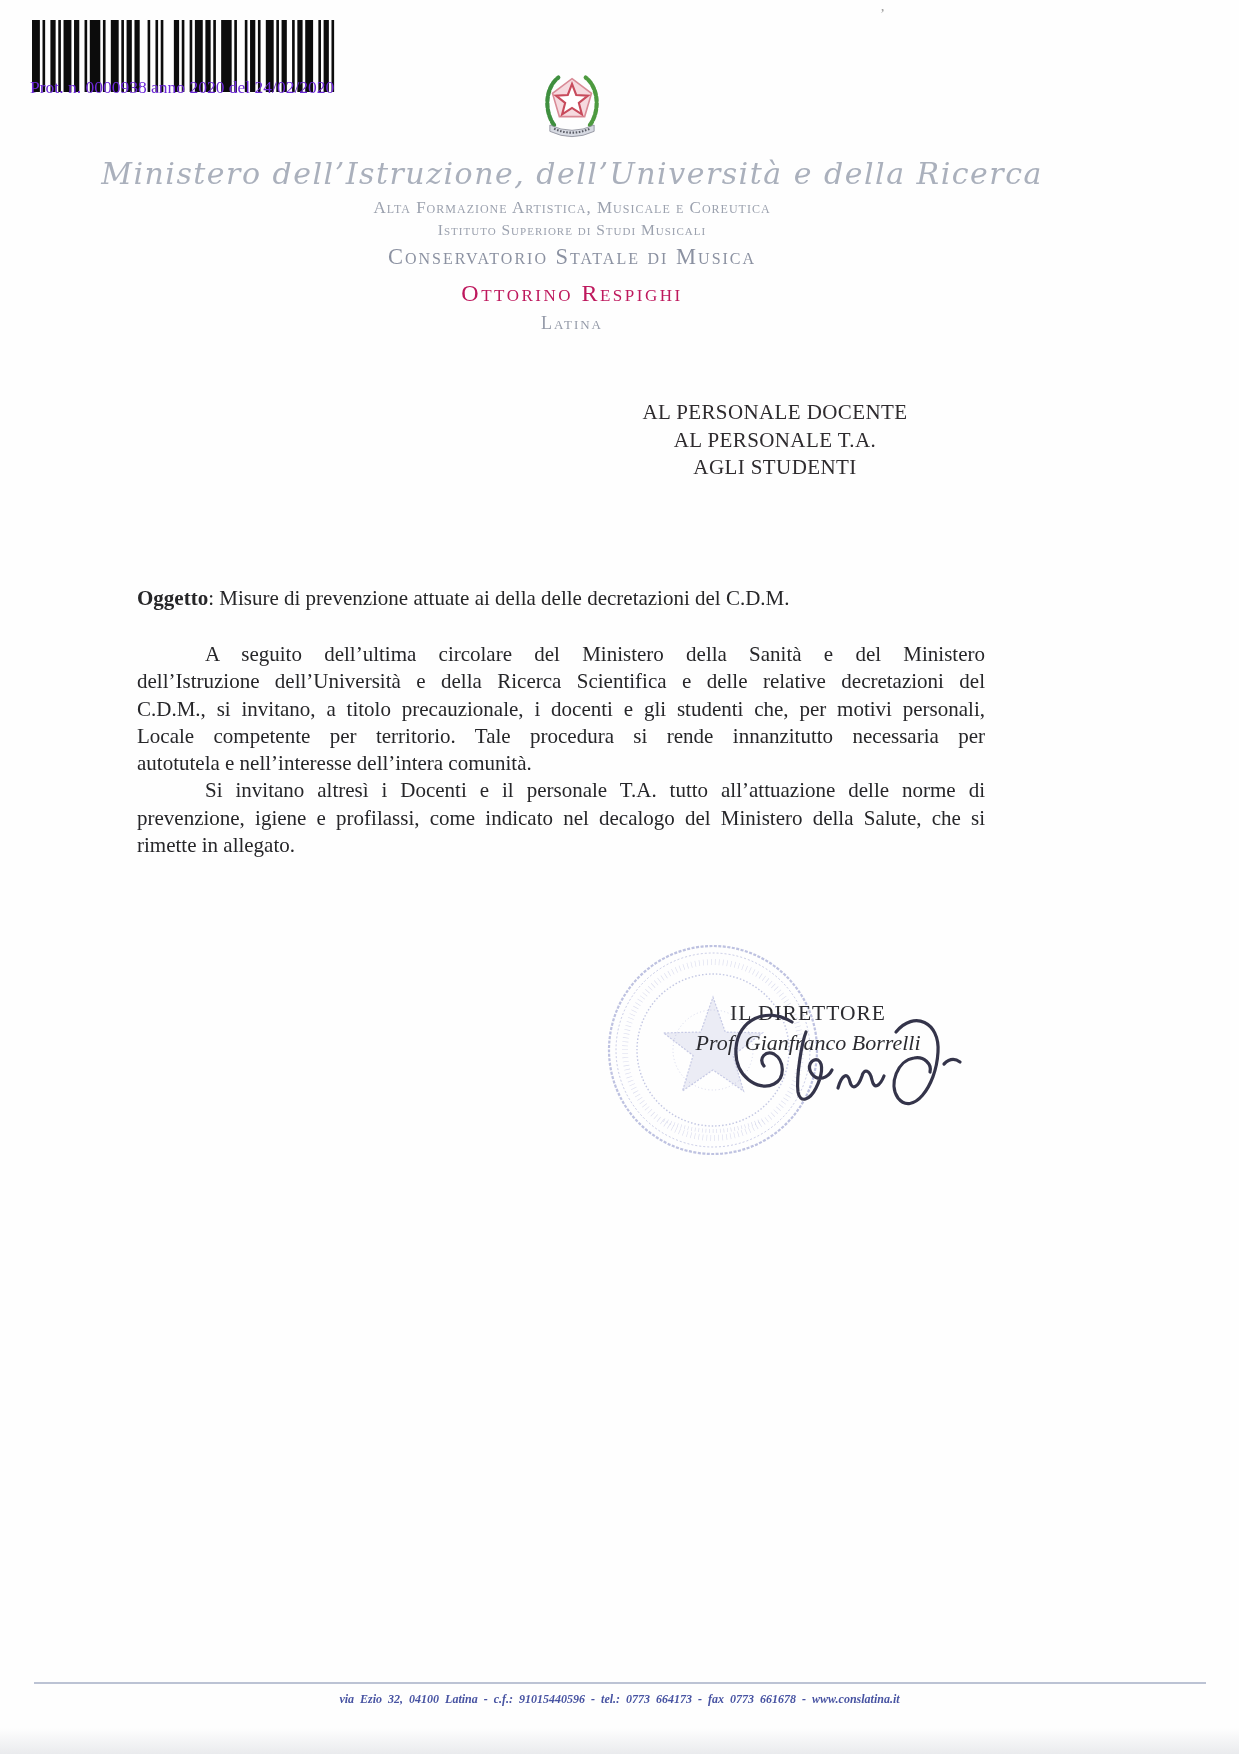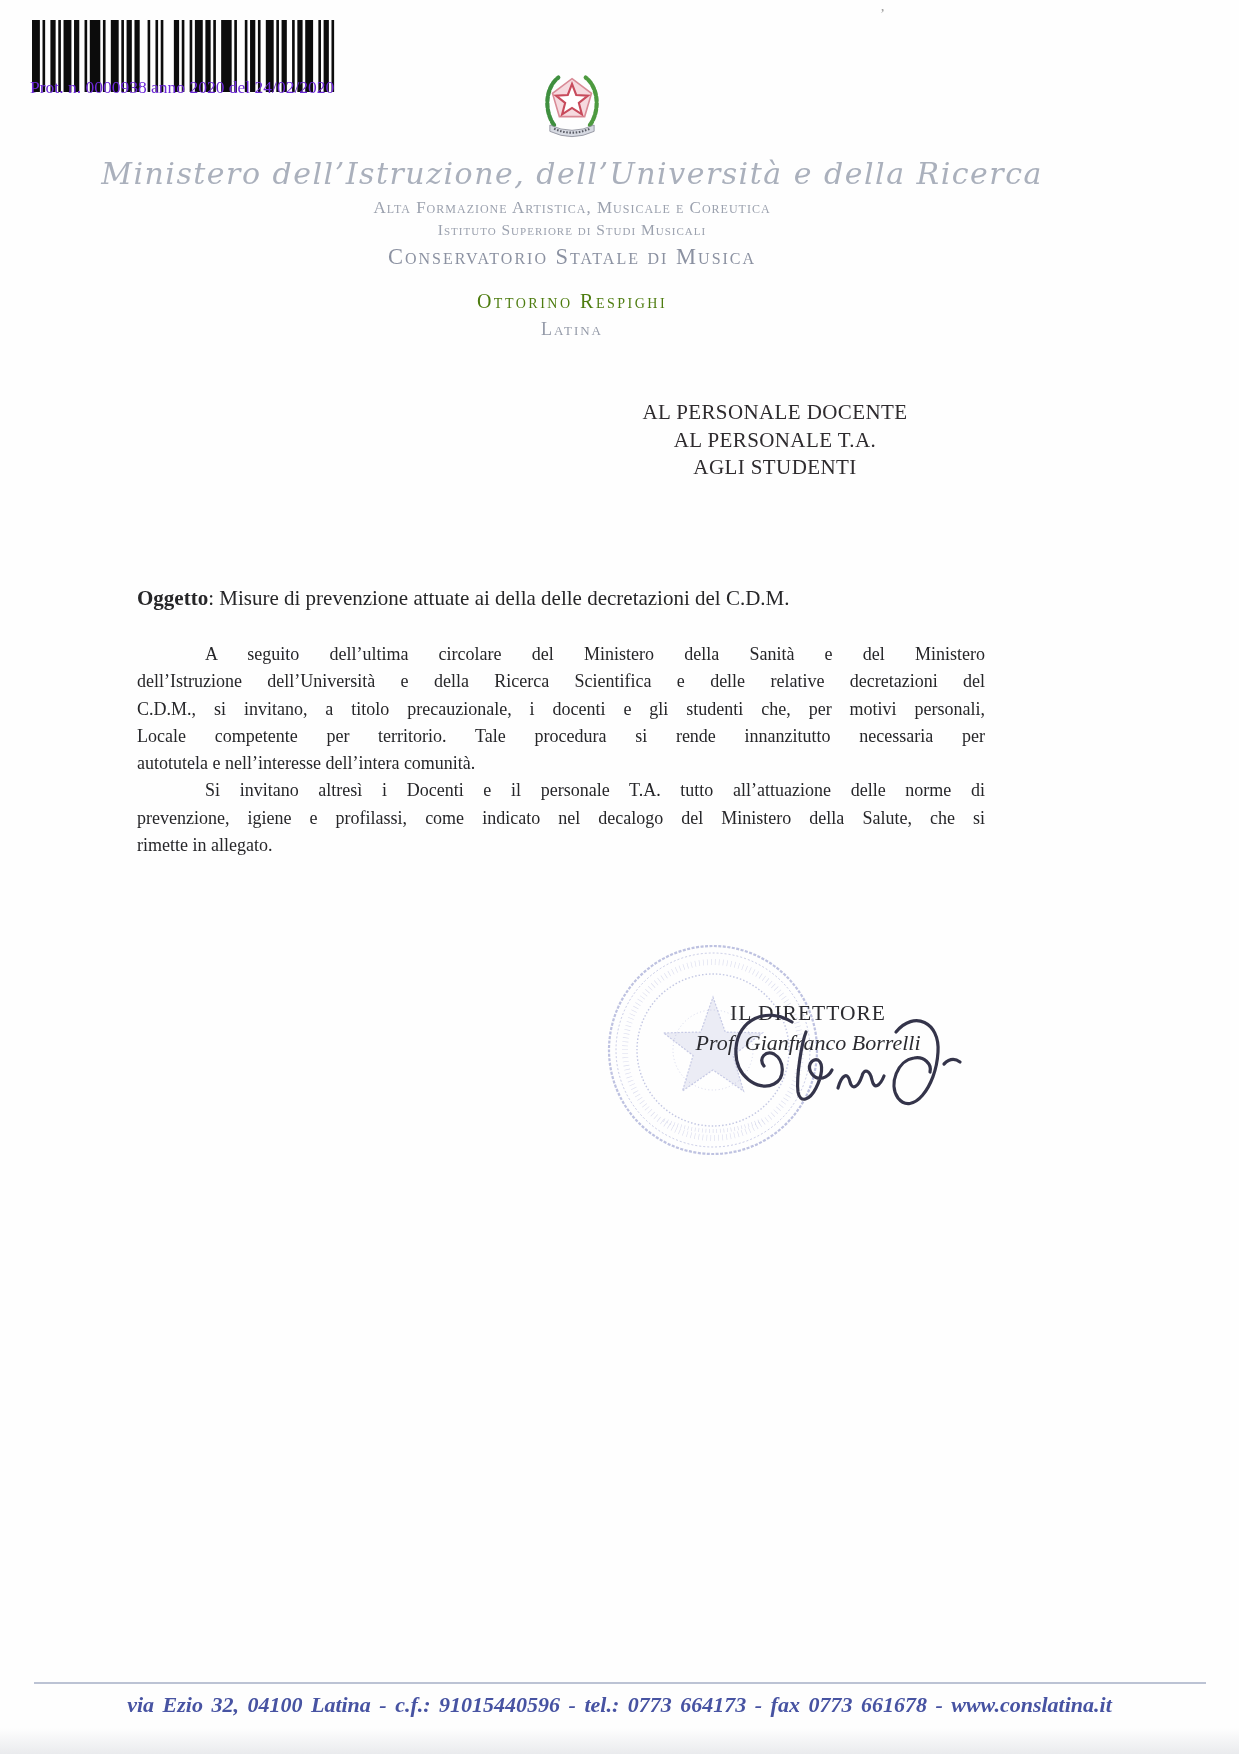--- a/index.html
+++ b/index.html
@@ -20,49 +20,49 @@
   .letterhead { position:absolute; left:72px; top:66px; width:1000px; text-align:center; }
   .emblem { display:inline-block; }
   .ministry-script {
     margin-top:8px; font-style:italic; font-size:30px; letter-spacing:1.5px;
     color:#aab0bc; font-family:"DejaVu Serif", serif;
   }
   .lh-caps { font-variant:small-caps; }
   .lh-afam     { margin-top:7px;  font-size:17px; letter-spacing:1px;   color:#9ba1ae; }
   .lh-istituto { margin-top:3px;  font-size:15.5px; letter-spacing:1px; color:#9ba1ae; }
   .lh-conserv  { margin-top:5px;  font-size:22.5px; letter-spacing:2px; color:#8b91a1; }
-  .lh-name     { margin-top:20px;  font-size:20px; letter-spacing:2.5px; color:#4d7c0f; }
+  .lh-name     { margin-top:10px;  font-size:24px; letter-spacing:2.5px; color:#be185d; }
   .lh-city     { margin-top:6px;  font-size:18px; letter-spacing:2px;   color:#949aa8; }
   
   .recipients {
     position:absolute; right:254px; top:399px; width:420px; text-align:center;
     font-size:21px; line-height:27.5px; letter-spacing:0.4px; color:#2e2b2e;
   }
   
   .subject { position:absolute; left:137px; top:586px; width:848px; font-size:21px; color:#262628; }
   .subject b { font-weight:bold; }
   
   .body-text {
     position:absolute; left:137px; top:641px; width:848px;
-    font-size:18px; line-height:27.3px; color:#262629;
+    font-size:21px; line-height:27.3px; color:#262629;
   }
   .line { text-align:justify; text-align-last:justify; }
   .line.indent { padding-left:68px; }
   .line.last { text-align-last:left; }
   
   .sig-block { position:absolute; left:618px; top:1001px; width:380px; text-align:center; color:#2b2b30; }
   .sig-role { font-size:21.5px; letter-spacing:1px; }
   .sig-name { margin-top:4px; font-size:22px; font-style:italic; }
   .stamp { position:absolute; left:604px; top:942px; }
   .handwriting { position:absolute; left:700px; top:1002px; }
   
   .footer-rule { position:absolute; left:34px; top:1682px; width:1172px; height:1.6px; background:#bcc3d4; }
   .footer-text {
     position:absolute; left:0; top:1692px; width:1239px; text-align:center;
-    font-size:22px; font-weight:bold; font-style:italic; color:#4753a2; word-spacing:3px;
+    font-size:12px; font-weight:bold; font-style:italic; color:#4753a2; word-spacing:3px;
   }
   .speck { position:absolute; left:880px; top:6px; font-size:15px; color:#9a9a9a; }
   .bottom-shade {
     position:absolute; left:0; bottom:0; width:100%; height:26px;
     background:linear-gradient(to bottom, rgba(220,222,226,0), rgba(214,216,221,0.5));
   }
 </style>
 </head>
 <body>
 

